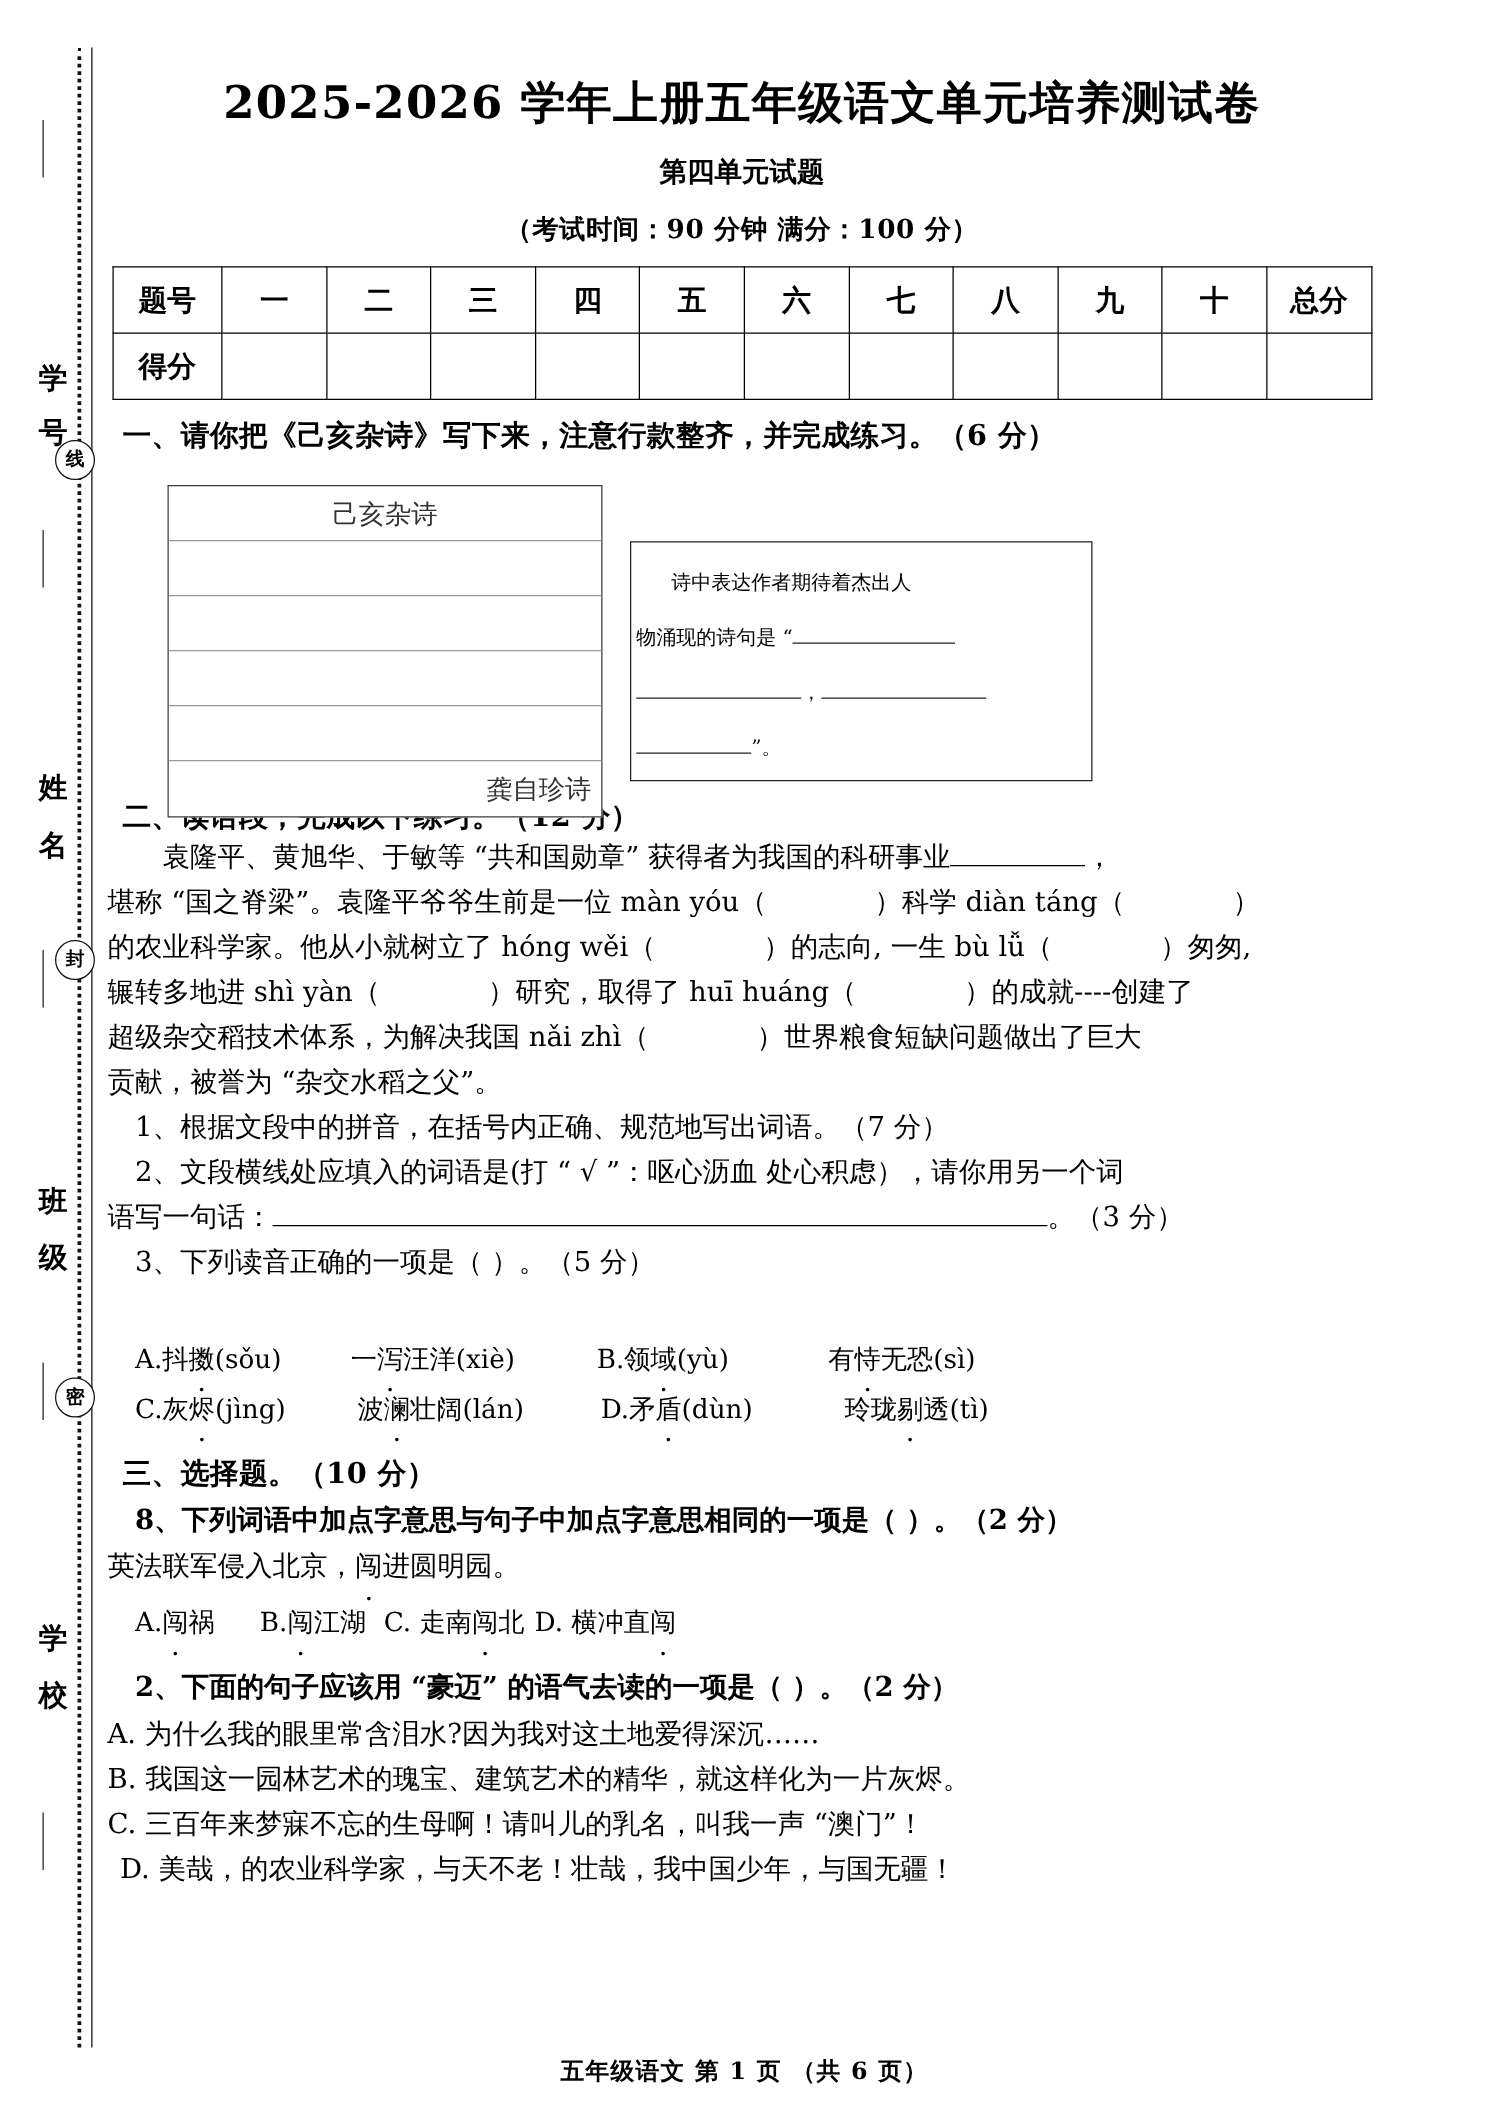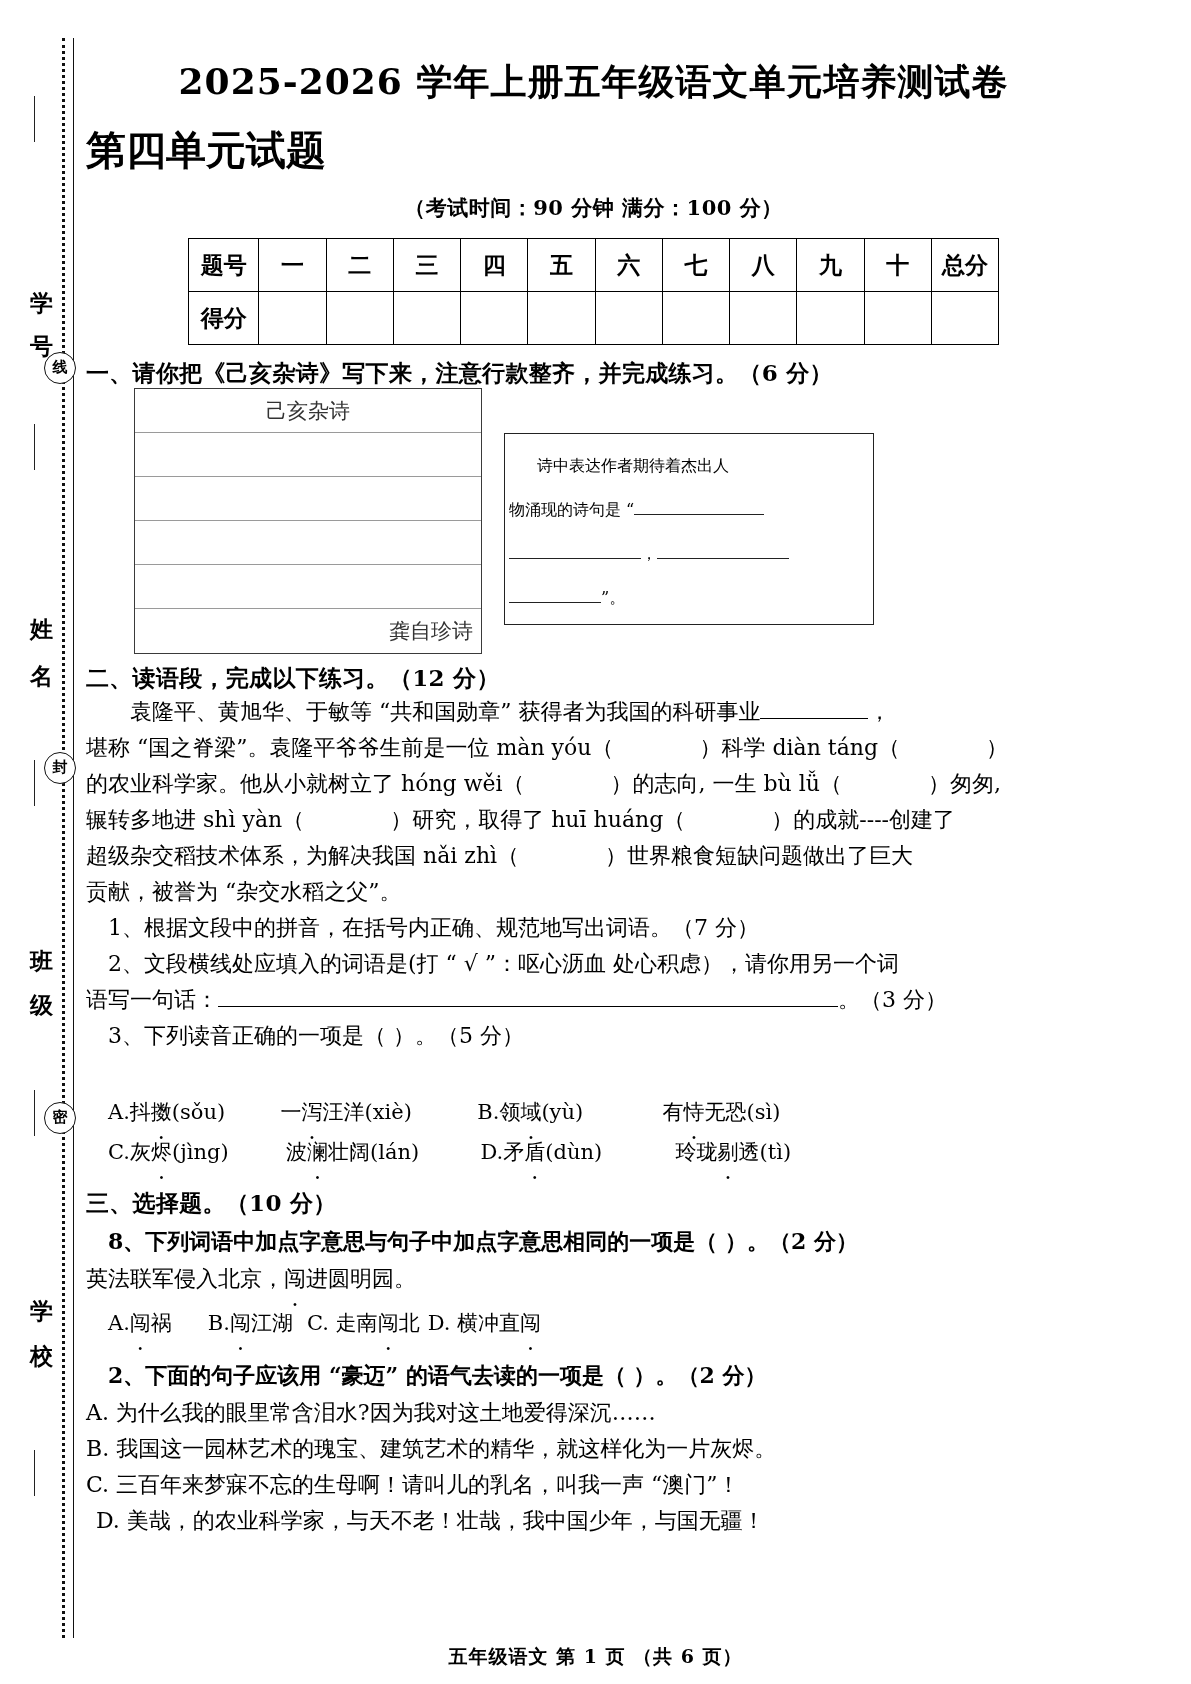--- a/index.html
+++ b/index.html
@@ -48,45 +48,45 @@
   .content{position:absolute;left:86px;top:0;width:1015px;}
 
   h1.title{
     margin:58px 0 0 0;
     font-size:36px;font-weight:bold;text-align:center;
     letter-spacing:1px;
     font-family:"DejaVu Serif","Liberation Serif",serif;
   }
   h2.subtitle{
     margin:16px 0 0 0;
-    font-size:40px;font-weight:bold;text-align:left;
+    font-size:22px;font-weight:bold;text-align:center;
   }
   .examline{
     margin:16px 0 0 0;font-size:21px;text-align:center;font-weight:bold;
     letter-spacing:0.5px;
   }
 
   table.scoretable{
     margin:16px auto 0 auto;
     border-collapse:collapse;
-    width:811px;
+    width:1008px;
   }
   table.scoretable td{
     border:1px solid #000;
     height:50px;
     text-align:center;
     vertical-align:middle;
     font-size:23px;
     font-weight:bold;
   }
   table.scoretable td.hdr{width:82px;}
   table.scoretable td.num{width:78px;}
 
   .sec-head{
-    font-size:23px;font-weight:bold;margin:12px 0 0 0;letter-spacing:0.3px;
+    font-size:23px;font-weight:bold;margin:12px 0 0 12px;letter-spacing:0.3px;
   }
   .body-text{font-size:22px;line-height:36px;margin:0;}
   .indent2{text-indent:44px;}
 
   
   .poembox{
     position:absolute;left:134px;top:388px;width:346px;
     border:1px solid #3a3a3a;
     background:#fff;
   }

